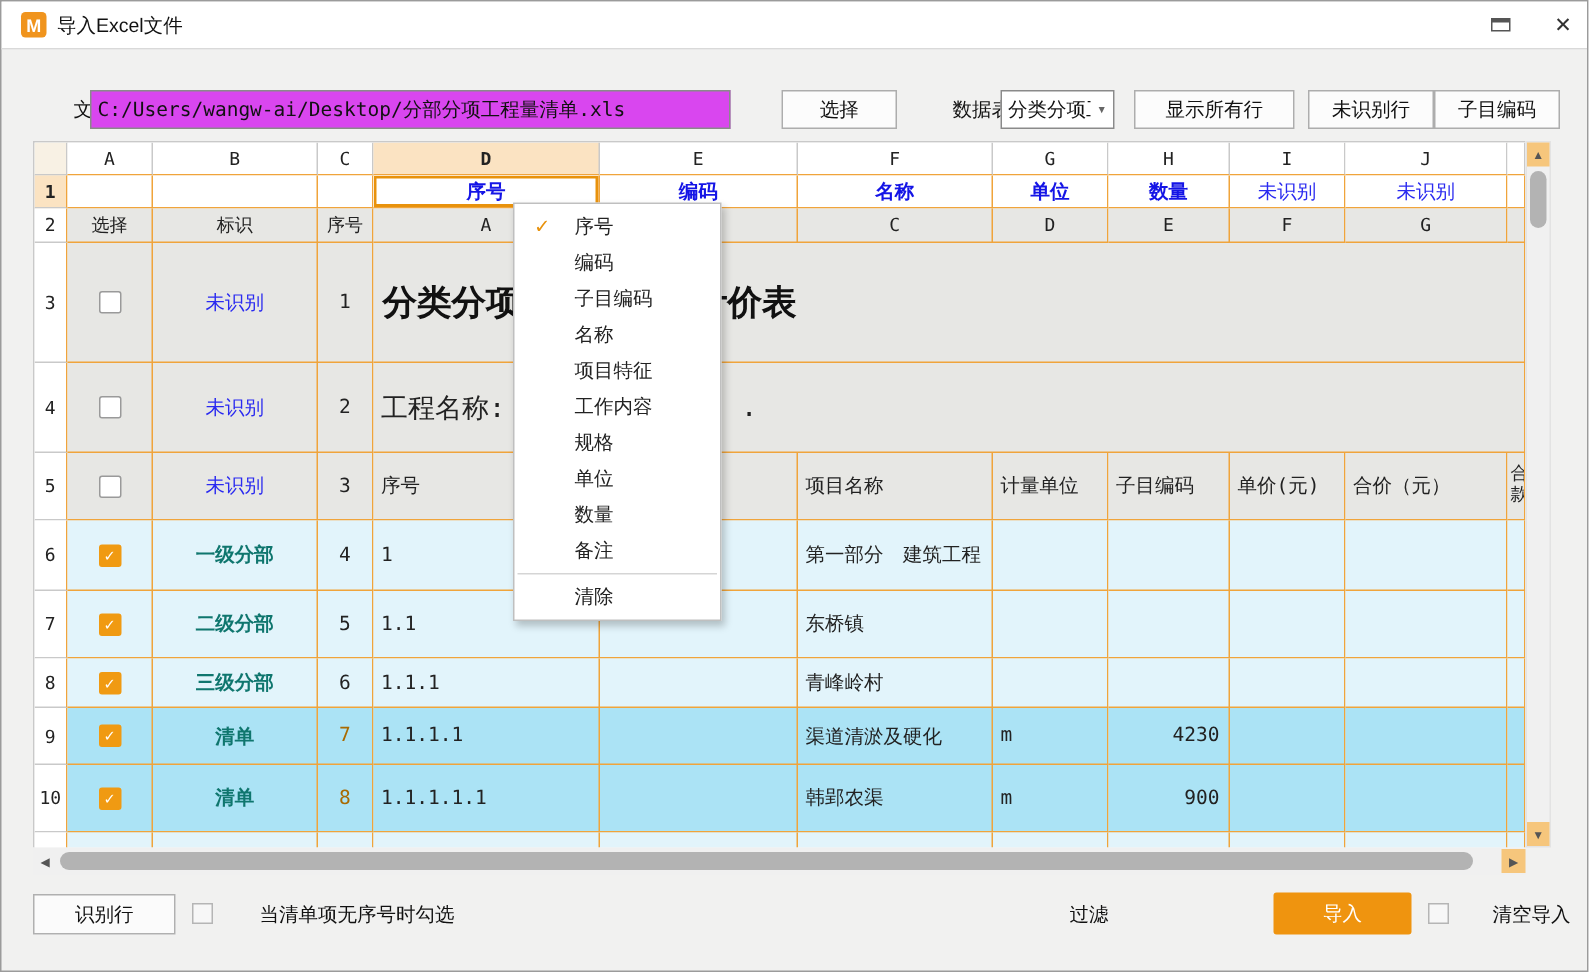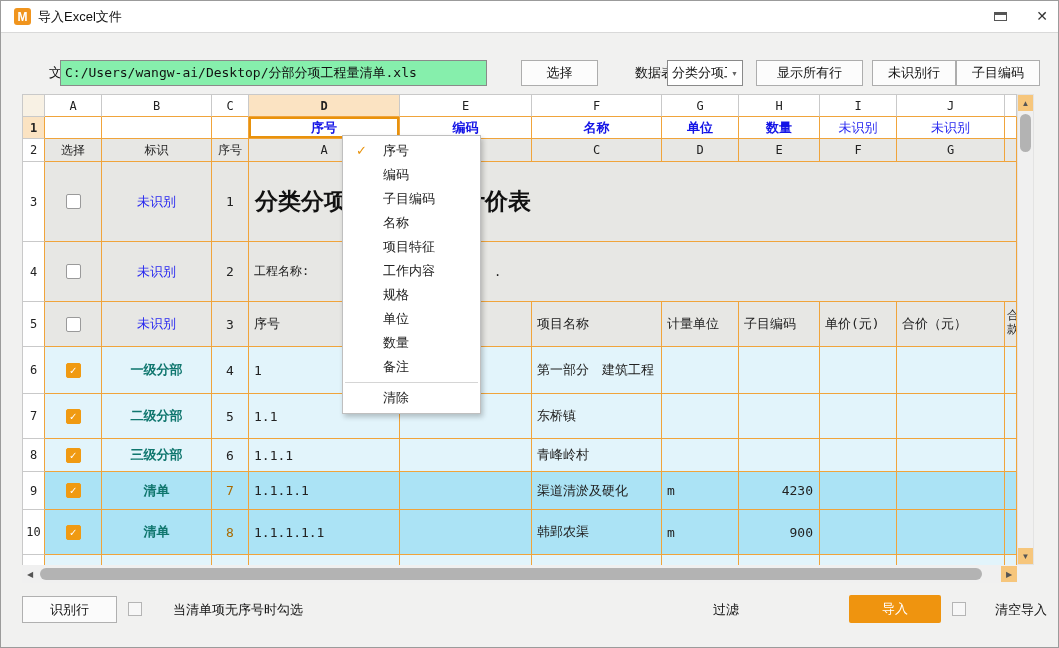--- a/index.html
+++ b/index.html
@@ -5,21 +5,21 @@
   html,body{margin:0;padding:0;background:#d8d8d8;font-family:"Liberation Sans",sans-serif;}
   #win{position:relative;width:1059px;height:648px;background:#f1f1f0;border:1px solid #9b9b9b;box-sizing:border-box;overflow:hidden;}
   
   #titlebar{position:absolute;left:0;top:0;width:100%;height:31px;background:#ffffff;border-bottom:1px solid #d9d9d9;}
   #appicon{position:absolute;left:13px;top:7px;width:17px;height:17px;background:#f0941d;border-radius:3px;color:#fff;font-weight:bold;font-size:12px;display:flex;align-items:center;justify-content:center;}
   #apptitle{position:absolute;left:37px;top:0;line-height:31px;font-size:13px;color:#111;}
   #btn-restore{position:absolute;left:993px;top:11px;width:13px;height:9px;border:1px solid #555;border-top:3px solid #555;box-sizing:border-box;cursor:pointer;}
   #btn-close{position:absolute;left:1028px;top:0;width:26px;height:31px;text-align:center;line-height:31px;font-size:14px;color:#333;cursor:pointer;}
   
   .lbl{position:absolute;font-size:13px;color:#111;line-height:26px;margin-left:24px;}
-  #file-input{position:absolute;left:59px;top:59px;width:427px;height:26px;box-sizing:border-box;border:1px solid #8a8a8a;background:#86efac;font-family:"DejaVu Sans Mono",monospace;font-size:13px;padding:0 4px;color:#111;}
+  #file-input{position:absolute;left:59px;top:59px;width:427px;height:26px;box-sizing:border-box;border:1px solid #8a8a8a;background:#d946ef;font-family:"DejaVu Sans Mono",monospace;font-size:13px;padding:0 4px;color:#111;}
   .tbtn{position:absolute;top:59px;height:26px;box-sizing:border-box;border:1px solid #adadad;background:#fcfcfc;font-size:13px;color:#111;display:flex;align-items:center;justify-content:center;cursor:pointer;}
   .selectbox{position:absolute;box-sizing:border-box;border:1px solid #8a8a8a;background:#fff;font-size:13px;color:#111;display:flex;align-items:center;overflow:hidden;cursor:pointer;}
   .selectbox .val{padding-left:4px;white-space:nowrap;overflow:hidden;flex:1;}
   .selectbox .caret{flex:none;font-size:7px;color:#666;padding:0 4px;}
   
   #grid{position:absolute;left:21px;top:93px;width:995px;height:471px;border-top:1px solid #c9c9c9;border-left:1px solid #c9c9c9;box-sizing:border-box;overflow:hidden;background:#fff;}
   .grow{display:flex;width:994px;}
   .cell{display:flex;align-items:center;box-sizing:border-box;flex:none;overflow:hidden;border-right:1px solid #f0a43b;border-bottom:1px solid #f0a43b;font-family:"DejaVu Sans Mono",monospace;font-size:13px;color:#222;}
   .lhdr{border-right:1px solid #c9c9c9;background:#fff;justify-content:center;font-size:12px;}
   .rhdr{border-bottom:1px solid #c9c9c9;background:#fff;justify-content:center;font-size:12px;}
@@ -30,21 +30,21 @@
   .center{justify-content:center;}
   .pad{padding-left:5px;}
   .right{justify-content:flex-end;padding-right:6px;}
   .c2{justify-content:center;font-size:12px;}
   .blue-bold{justify-content:center;color:#1414e6;font-weight:bold;}
   .blue{justify-content:center;color:#2a2af0;}
   .tag{justify-content:center;color:#0f766e;font-weight:bold;}
   .tag.plain{font-weight:normal;color:#2a2af0;}
   .seqor{color:#a96a00;}
   .titlecell{font-family:"DejaVu Sans",sans-serif;font-size:23px;font-weight:bold;padding-left:6px;color:#111;}
-  .namecell{position:relative;padding-left:5px;font-size:12px;}
+  .namecell{position:relative;padding-left:5px;font-size:18px;}
   .namecell .dot{position:absolute;left:245px;}
   .khead{display:block;font-size:12px;line-height:14px;padding:6px 0 0 2px;word-break:break-all;}
   .cb{width:15px;height:15px;box-sizing:border-box;border:1px solid #9a9a9a;background:#fff;border-radius:2px;display:flex;align-items:center;justify-content:center;font-size:11px;color:#fff;cursor:pointer;}
   .cb.on{background:#f09a12;border-color:#f09a12;}
   
   #menu{position:absolute;left:341px;top:134px;width:137px;background:#fff;border:1px solid #bfbfbf;box-shadow:2px 3px 5px rgba(0,0,0,0.22);z-index:10;padding:3px 0;}
   .mi{height:24px;line-height:24px;padding-left:40px;font-size:13px;color:#222;position:relative;cursor:pointer;}
   .mi .chk{position:absolute;left:13px;color:#e8920c;}
   .msep{border-top:1px solid #d5d5d5;margin:3px 2px;}
   

